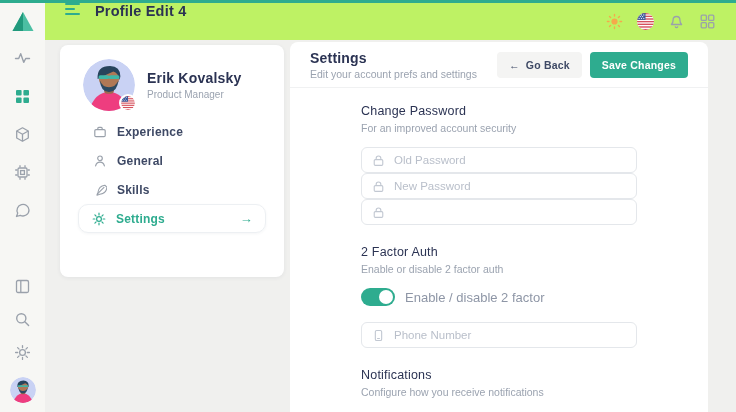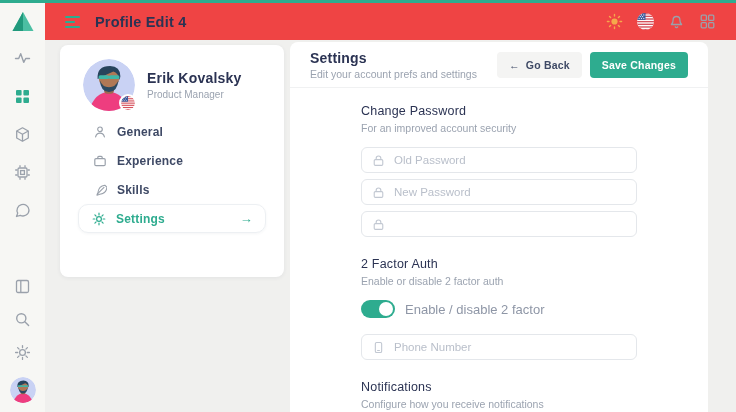--- a/index.html
+++ b/index.html
@@ -12,21 +12,21 @@
   
   .rail{position:absolute;top:3px;left:0;bottom:0;width:45px;background:#f7f7f4;display:flex;flex-direction:column;align-items:center;z-index:5}
   .logo-box{height:37px;width:100%;display:flex;align-items:center;justify-content:center}
   .rail-top{display:flex;flex-direction:column;gap:21px;margin-top:10px;align-items:center}
   .rail-bottom{margin-top:auto;display:flex;flex-direction:column;gap:16px;align-items:center;padding-bottom:9px}
   .rail-icon{width:17px;height:17px;color:#9aa1ab;cursor:pointer;display:block}
   .rail-icon.active{color:var(--accent)}
   .rail-avatar{width:26px;height:26px;border-radius:50%;overflow:hidden;cursor:pointer}
 
   
-  .topbar{position:absolute;left:45px;top:3px;right:0;height:37px;background:#ef4444;display:flex;align-items:center;padding:0 20px;z-index:4}
+  .topbar{position:absolute;left:45px;top:3px;right:0;height:37px;background:#bef264;display:flex;padding:0 20px;z-index:4}
   .hamburger{display:flex;flex-direction:column;gap:3px;width:15px;cursor:pointer}
   .hamburger span{height:2px;border-radius:1px;background:var(--accent)}
   .hamburger span:nth-child(2){width:10px}
   .hamburger span:nth-child(1),.hamburger span:nth-child(3){width:15px}
   .topbar h1{font-size:14.5px;color:var(--heading);margin-left:15px;letter-spacing:.2px}
   .topbar-right{margin-left:auto;display:flex;align-items:center;gap:14px}
   .tb-icon{width:17px;height:17px;cursor:pointer;color:#9aa1ab;display:block}
   .sun{color:#F5A94B}
 
   
@@ -50,21 +50,21 @@
   .sp-head{display:flex;align-items:center;padding:10px 20px;border-bottom:1px solid #f0f1f2;height:46px}
   .sp-title-t{font-size:14px;font-weight:bold;color:var(--heading);letter-spacing:.2px}
   .sp-title-s{font-size:10.5px;color:var(--muted);margin-top:2px}
   .sp-actions{margin-left:auto;display:flex;align-items:center}
   .btn{height:26px;border:none;border-radius:4px;font-family:inherit;font-size:10.5px;font-weight:bold;padding:0 12px;cursor:pointer;display:inline-flex;align-items:center;gap:6px;letter-spacing:.2px}
   .btn-ghost{background:#f4f4f3;color:#3E4965}
   .btn-primary{background:var(--accent);color:#fff;margin-left:8px}
   .sp-body{width:276px;margin:16px auto 0}
   .sec-title{font-size:12.5px;font-weight:normal;color:var(--heading);letter-spacing:.2px}
   .sec-sub{font-size:10.5px;color:var(--muted);margin-top:4px}
-  .fields{margin-top:13px;display:flex;flex-direction:column;gap:6px}
+  .fields{margin-top:13px;display:flex;flex-direction:column;gap:0}
   .field{display:flex;align-items:center;height:26px;border:1px solid var(--border);border-radius:6px;padding:0 10px;background:#fff}
   .field .fi{width:13px;height:13px;color:#c2c8d2;margin-right:9px;flex:none}
   .field input{border:none;outline:none;flex:1;font-family:inherit;font-size:11.5px;color:#3E4965;background:transparent;min-width:0}
   .field input::placeholder{color:#b9bfca}
   .sec{margin-top:20px}
   .toggle-row{display:flex;align-items:center;margin-top:13px}
   .toggle{width:34px;height:18px;border-radius:9px;background:#cfd5dd;position:relative;cursor:pointer;flex:none}
   .toggle.on{background:var(--accent)}
   .knob{position:absolute;top:2px;left:2px;width:14px;height:14px;border-radius:50%;background:#fff}
   .toggle.on .knob{left:18px}
@@ -214,32 +214,32 @@
             <use href="#us-flag"></use>
           </svg></span>
     </span>
     <div class="pc-id">
       <div class="pc-name">Erik Kovalsky</div>
       <div class="pc-role">Product Manager</div>
     </div>
   </div>
   <nav class="pc-nav">
     <div class="nav-item">
+      <svg class="ni" viewBox="0 0 14 14" fill="none" stroke="currentColor" stroke-width="1.2" stroke-linejoin="round">
+          <rect x="1.8" y="4.6" width="10.4" height="7" rx="1.2"></rect>
+          <path d="M4.8 4.6V3.4a1 1 0 011-1h2.4a1 1 0 011 1v1.2"></path>
+        </svg>
+      <span>Experience</span>
+    </div>
+    <div class="nav-item">
       <svg class="ni" viewBox="0 0 14 14" fill="none" stroke="currentColor" stroke-width="1.2" stroke-linecap="round">
           <circle cx="7" cy="4.3" r="2.3"></circle>
           <path d="M2.6 11.8c.7-2.4 2.3-3.6 4.4-3.6s3.7 1.2 4.4 3.6"></path>
         </svg>
       <span>General</span>
-    </div>
-    <div class="nav-item">
-      <svg class="ni" viewBox="0 0 14 14" fill="none" stroke="currentColor" stroke-width="1.2" stroke-linejoin="round">
-          <rect x="1.8" y="4.6" width="10.4" height="7" rx="1.2"></rect>
-          <path d="M4.8 4.6V3.4a1 1 0 011-1h2.4a1 1 0 011 1v1.2"></path>
-        </svg>
-      <span>Experience</span>
     </div>
     <div class="nav-item">
       <svg class="ni" viewBox="0 0 14 14" fill="none" stroke="currentColor" stroke-width="1.1" stroke-linejoin="round" stroke-linecap="round">
           <path d="M11.8 2.2c-3.6.4-6.3 2.6-6.8 7.2l-1 2.8 2.8-1c4.5-.4 6.7-3.1 7.2-6.8z"></path>
           <path d="M4.2 11.2L11 4.4"></path>
         </svg>
       <span>Skills</span>
     </div>
     <div class="nav-item active">
       <svg class="ni" viewBox="0 0 14 14" fill="none" stroke="currentColor" stroke-width="1.2" stroke-linecap="round">

